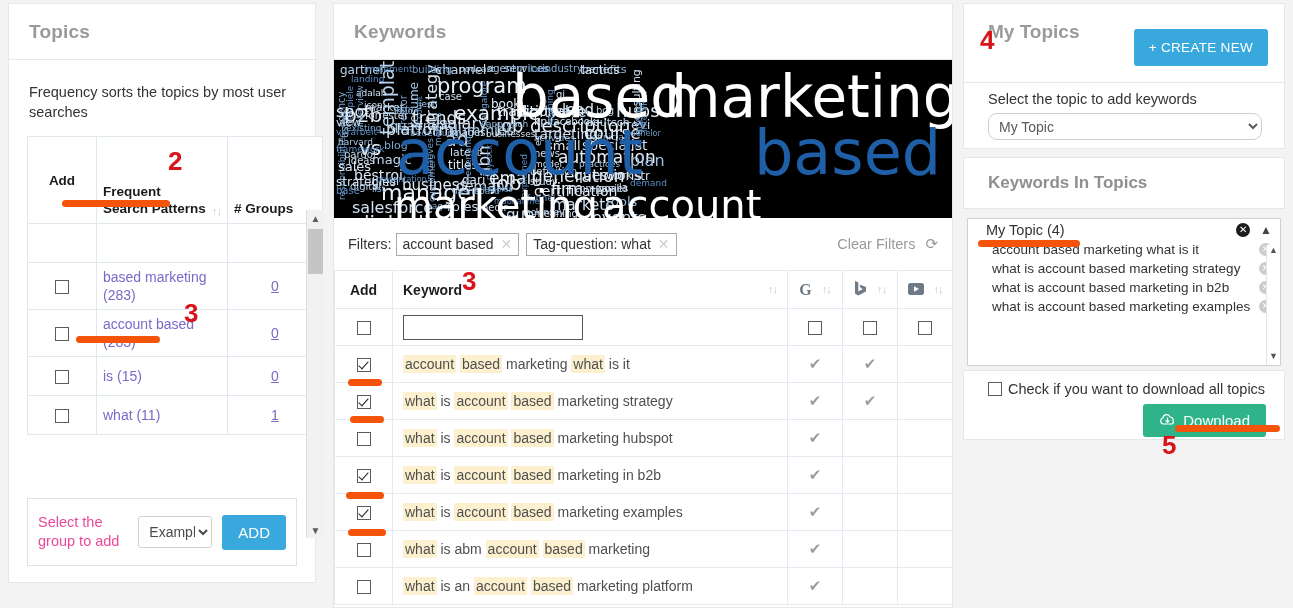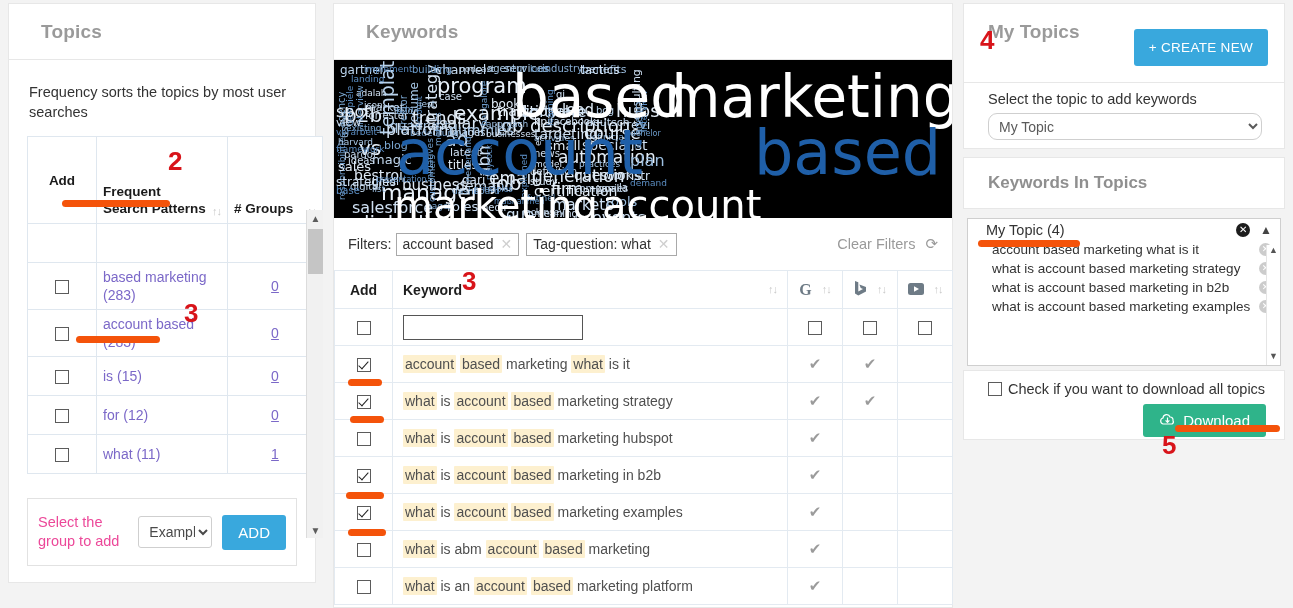--- a/index.html
+++ b/index.html
@@ -25,21 +25,21 @@
   }
   .panel-head {
     height: 56px;
     display: flex;
     align-items: center;
     padding-left: 20px;
     border-bottom: 1px solid #e7e7e7;
     box-sizing: border-box;
   }
   .panel-head h2 {
-    margin: 12px;
+    margin: 0;
     font-size: 19px;
     font-weight: bold;
     color: #9a9a9a;
     letter-spacing: .2px;
   }
 
   
   #topics-panel { left: 8px; top: 3px; width: 308px; height: 580px; }
   #topics-body { padding: 0 18px; box-sizing: border-box; }
   .hint {
@@ -314,25 +314,20 @@
                 <td class="c-grp"><span class="grp-link">0</span></td>
               </tr>
               <tr>
                 <td class="c-add"><span class="cb"></span></td>
                 <td><span class="topic-link">account based (283)</span></td>
                 <td class="c-grp"><span class="grp-link">0</span></td>
               </tr>
               <tr>
                 <td class="c-add"><span class="cb"></span></td>
                 <td><span class="topic-link">is (15)</span></td>
-                <td class="c-grp"><span class="grp-link">0</span></td>
-              </tr>
-              <tr>
-                <td class="c-add"><span class="cb"></span></td>
-                <td><span class="topic-link">for (12)</span></td>
                 <td class="c-grp"><span class="grp-link">0</span></td>
               </tr>
               <tr>
                 <td class="c-add"><span class="cb"></span></td>
                 <td><span class="topic-link">what (11)</span></td>
                 <td class="c-grp"><span class="grp-link">1</span></td>
               </tr>
             </tbody>
         </table>
 

